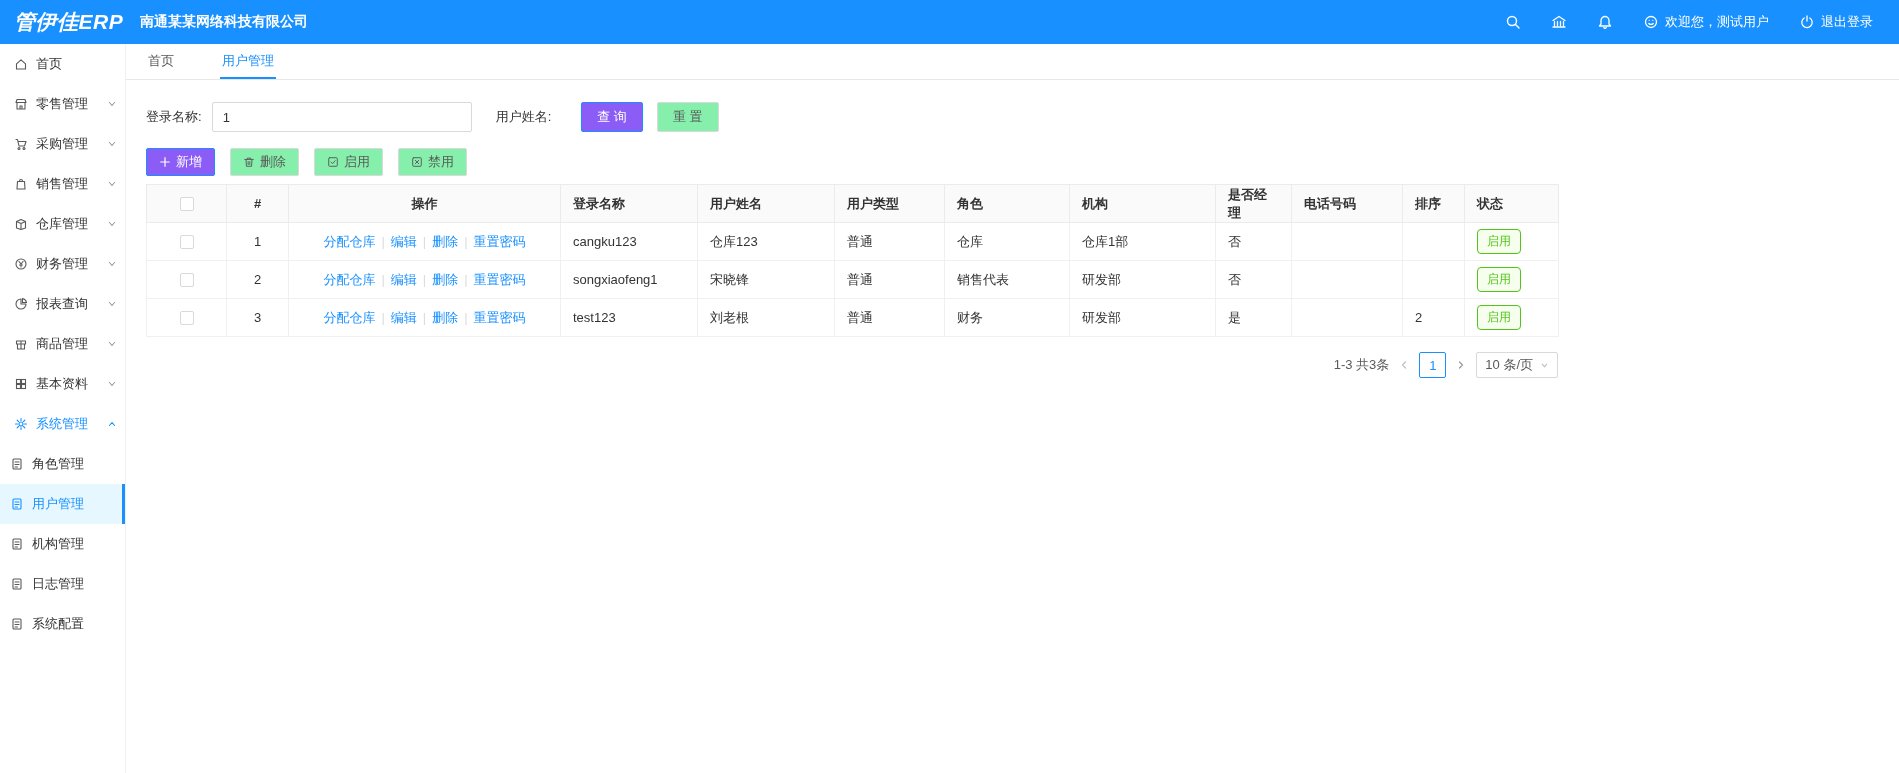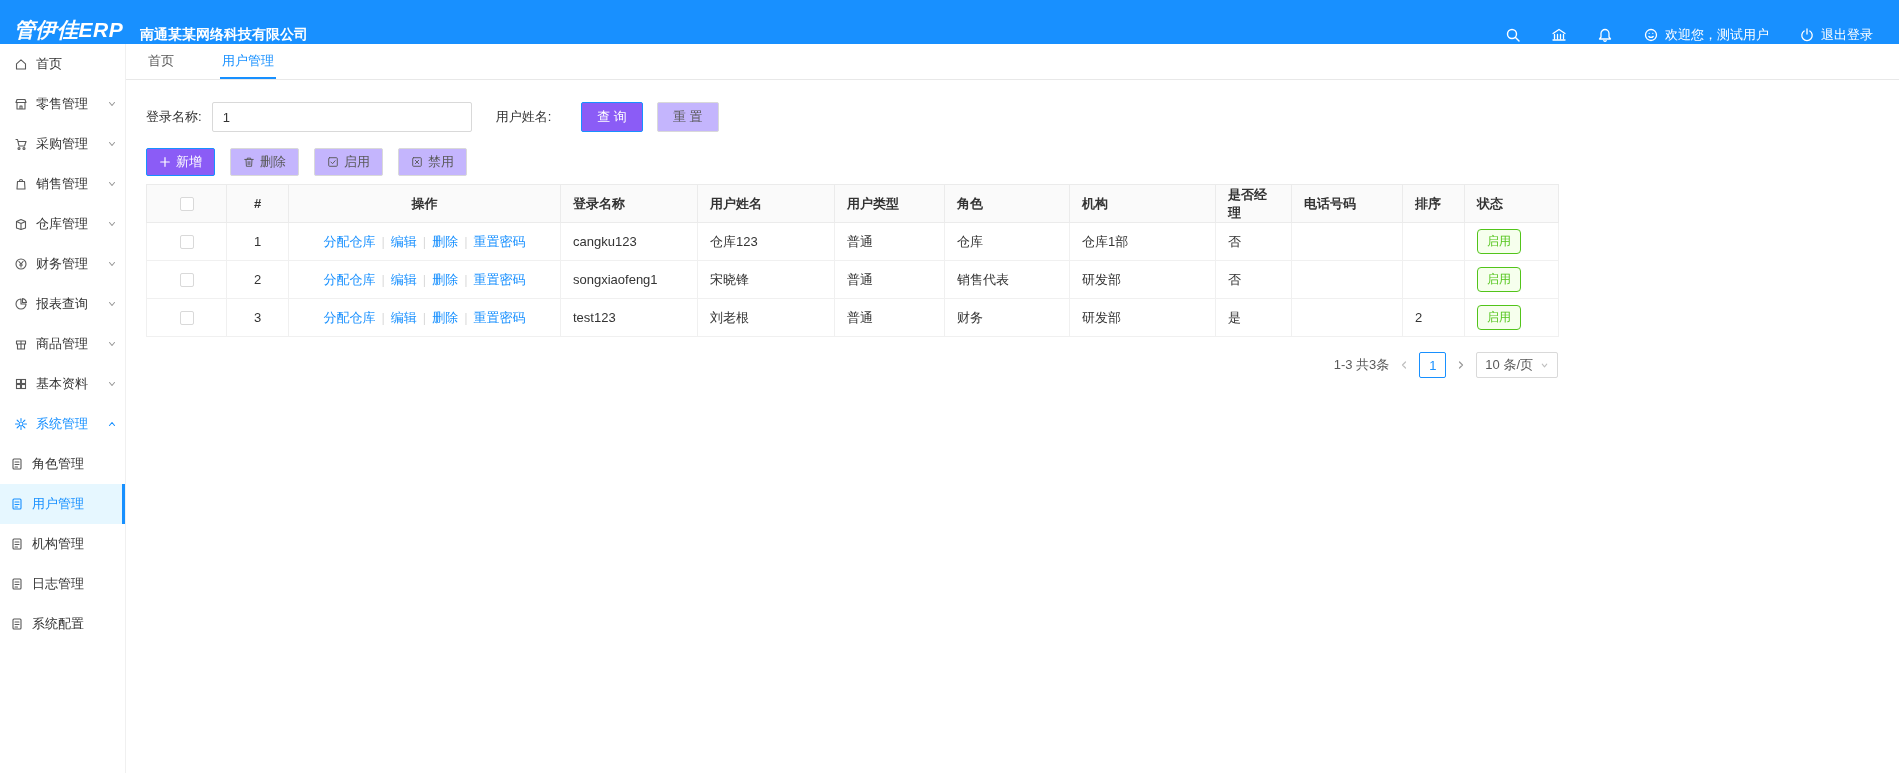--- a/index.html
+++ b/index.html
@@ -1,20 +1,20 @@
 <!DOCTYPE html>
 <html><head>
 <meta charset="utf-8">
 <style>
   * { box-sizing: border-box; margin: 0; padding: 0; }
   html, body { width: 1899px; height: 773px; overflow: hidden; }
   body { font-family: "Liberation Sans", "DejaVu Sans", sans-serif; background: #fff; color: #333; font-size: 13px; }
 
   
-  .topbar { height: 44px; background: #1890ff; display: flex; align-items: flex-end; color: #fff; }
+  .topbar { height: 44px; background: #1890ff; display: flex; align-items: center; color: #fff; }
   .logo { width: 126px; padding-left: 14px; font-size: 21px; font-weight: 800; font-style: italic; letter-spacing: .5px; white-space: nowrap; }
   .company { margin-left: 14px; font-size: 14px; font-weight: 600; }
   .topbar-right { margin-left: auto; display: flex; align-items: center; gap: 30px; padding-right: 26px; }
   .tb-icon { display: flex; align-items: center; cursor: pointer; }
   .tb-group { display: flex; align-items: center; gap: 6px; cursor: pointer; font-size: 13px; }
   .tb-group svg { display: block; }
 
   
   .layout { display: flex; height: 729px; }
   .sidebar { width: 126px; border-right: 1px solid #f0f0f0; background: #fff; flex-shrink: 0; }
@@ -37,21 +37,21 @@
   .tab.active { color: #1890ff; border-bottom-color: #1890ff; }
 
   
   .content { padding: 16px 20px 0 20px; }
 
   .filter-row { display: flex; align-items: center; margin: 6px 0 16px; }
   .filter-label { color: #333; margin-right: 10px; white-space: nowrap; }
   .filter-input { width: 260px; height: 30px; border: 1px solid #d9d9d9; border-radius: 2px; padding: 0 10px; font-size: 13px; color: #333; outline: none; font-family: inherit; }
   .filter-input::placeholder { color: #bfbfbf; }
   .gap-left { margin-left: 24px; }
-  .btn { height: 30px; border-radius: 2px; border: 1px solid #d9d9d9; background: #c4b5fd; color: #595959; font-size: 13px; padding: 0 15px; cursor: pointer; display: inline-flex; align-items: center; gap: 5px; font-family: inherit; }
+  .btn { height: 30px; border-radius: 2px; border: 1px solid #d9d9d9; background: #86efac; color: #595959; font-size: 13px; padding: 0 15px; cursor: pointer; display: inline-flex; align-items: center; gap: 5px; font-family: inherit; }
   .btn-primary { background: #8b5cf6; border-color: #1890ff; color: #fff; }
   .search-btn { margin-left: 20px; }
   .reset-btn { margin-left: 14px; }
 
   .toolbar { display: flex; gap: 15px; margin-bottom: 8px; }
   .toolbar .btn { height: 28px; padding: 0 12px; }
 
   
   table { border-collapse: collapse; table-layout: fixed; width: 1412px; }
   th { background: #fafafa; font-weight: 600; color: #333; border: 1px solid #ebebeb; height: 38px; padding: 0 12px; text-align: left; font-size: 13px; }

